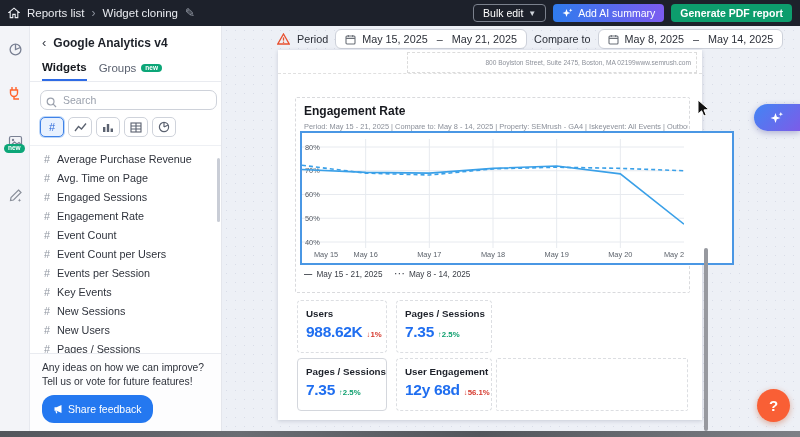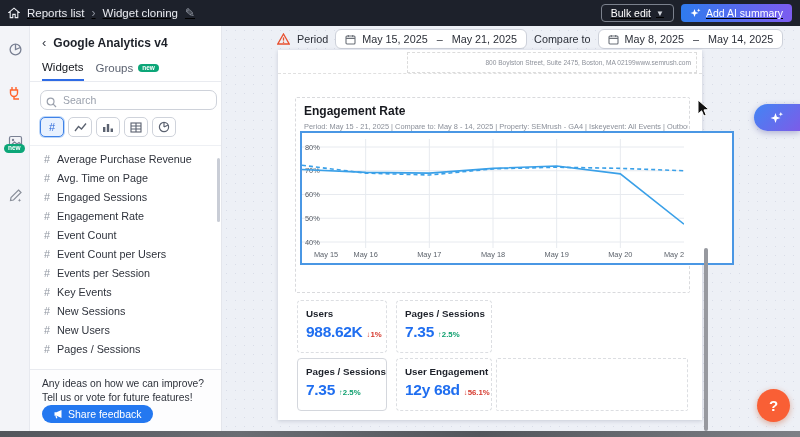--- a/index.html
+++ b/index.html
@@ -2,21 +2,21 @@
 <html><head>
 <meta charset="utf-8">
 <style>
   * { margin:0; padding:0; box-sizing:border-box; }
   html,body { width:800px; height:437px; overflow:hidden;
     font-family:"Liberation Sans","DejaVu Sans",sans-serif; }
   .app { position:relative; width:800px; height:437px; background:#eef0f6; }
 
   
   .topbar { position:absolute; left:0; top:0; width:800px; height:26px;
-    background:#1d212b; display:flex; align-items:center; padding:0 8px; z-index:30;text-decoration:underline; }
+    background:#1d212b; display:flex; align-items:center; padding:0 8px; z-index:30; }
   .crumbs { display:flex; align-items:center; gap:7px; color:#e9ebf0; font-size:11.5px; }
   .crumb-sep { color:#8b909c; font-size:12px; }
   .edit-glyph { color:#9aa0ab; font-size:12px; }
   .topbar-right { margin-left:auto; display:flex; align-items:center; gap:7px; }
   .btn { height:18px; border-radius:4px; font-size:10.5px; display:flex; align-items:center;
     gap:5px; padding:0 9px; color:#fff; cursor:pointer; white-space:nowrap; }
   .btn-outline { border:1px solid #7b818d; background:transparent; }
   .btn-ai { background:linear-gradient(90deg,#2f7bed,#7c5cf0); }
   .btn-green { background:#0d9d6d; font-weight:bold; }
   .chev-down { font-size:8px; color:#cfd3da; }
@@ -31,42 +31,42 @@
 
   
   .sidebar { position:absolute; left:30px; top:26px; width:192px; height:405px;
     background:#ffffff; border-right:1px solid #e4e6ec; z-index:10; display:flex; flex-direction:column; }
   .sb-head { display:flex; align-items:center; gap:7px; padding:9px 12px 4px 12px; }
   .back-ch { color:#3a3f49; font-size:13px; cursor:pointer; }
   .sb-title { font-size:12px; font-weight:bold; color:#1d2129; }
   .tabs { display:flex; align-items:center; gap:12px; padding:4px 12px 0 12px;
     border-bottom:1px solid #e9ebf0; }
   .tab { font-size:11.5px; color:#5b6270; padding:3px 0 6px 0; display:flex; gap:5px; align-items:center; cursor:pointer; }
-  .tab.active { color:#15181e; font-weight:normal; border-bottom:2px solid #2e6be5; }
+  .tab.active { color:#15181e; font-weight:bold; border-bottom:2px solid #2e6be5; }
   .search-wrap { margin:8px 4px 0 10px; position:relative; }
   .search-input { width:100%; height:20px; border:1px solid #ced2da; border-radius:7px;
     font-size:10.5px; padding:0 6px 0 22px; color:#3a3f49; background:#fff; outline:none; }
   .search-input::placeholder { color:#9aa0ac; }
   .search-ic { position:absolute; left:6px; top:4px; }
   .typebar { display:flex; gap:4px; padding:7px 10px 8px 10px; }
   .type-btn { width:24px; height:20px; border:1px solid #cfd3db; border-radius:5px;
     background:#fff; display:flex; align-items:center; justify-content:center; cursor:pointer;
     color:#5b6270; font-size:11px; }
   .type-btn.active { border-color:#3f82e8; background:#e8f1fe; color:#2f6ad9; box-shadow:0 0 0 1px #bcd6f8; }
   .wlist { flex:1; overflow:hidden; position:relative; border-top:1px solid #eef0f4;
     padding:3px 0 0 0; }
   .wl-item { display:flex; gap:7px; align-items:center; padding:3.5px 14px; font-size:10.8px;
     color:#2f333c; cursor:pointer; }
   .wl-hash { color:#9298a3; }
   .sb-scrollbar { position:absolute; right:1px; top:12px; width:3px; height:64px;
     background:#c9cdd6; border-radius:2px; }
   .feedback { border-top:1px solid #e9ebf0; padding:7px 12px 8px 12px; background:#fdfdfe; }
   .fb-text { font-size:10.3px; color:#2f333c; line-height:1.35; }
-  .fb-btn { background:#2478f0; color:#fff; border:none; border-radius:12px;
-    height:18px; padding:0 11px; font-size:10.5px; display:flex; align-items:center; gap:5px; cursor:pointer; }
+  .fb-btn { margin-top:6px; background:#2478f0; color:#fff; border:none; border-radius:12px;
+    height:28px; padding:0 11px; font-size:10.5px; display:flex; align-items:center; gap:5px; cursor:pointer; }
 
   
   .canvas { position:absolute; left:222px; top:26px; width:578px; height:405px;
     background-color:#edf0f6;
     background-image:radial-gradient(#d9dde8 0.8px, transparent 0.9px);
     background-size:9px 9px; }
   .periodbar { position:absolute; left:55px; top:3px; display:flex; align-items:center;
     gap:7px; font-size:10.8px; color:#2b2f38; }
   .date-field { display:flex; align-items:center; gap:6px; background:#fff;
     border:1px solid #cdd1da; border-radius:6px; height:20px; padding:0 9px; cursor:pointer; }
@@ -146,20 +146,23 @@
         <span class="chev-down">▼</span>
       </div>
       <div class="btn btn-ai">
         <span style="display:flex;">
           <svg width="11" height="11" viewBox="0 0 11 11">
               <path d="M4.5 1 L5.6 3.9 L8.5 5 L5.6 6.1 L4.5 9 L3.4 6.1 L0.5 5 L3.4 3.9 Z" fill="#fff"></path>
               <path d="M8.7 0.5 L9.2 1.8 L10.5 2.3 L9.2 2.8 L8.7 4.1 L8.2 2.8 L6.9 2.3 L8.2 1.8 Z" fill="#fff"></path>
             </svg>
         </span>
         <span>Add AI summary</span>
+      </div>
+      <div class="btn btn-green">
+        <span>Generate PDF report</span>
       </div>
     </div>
   </div>
 
   <div class="rail">
     <div class="rail-icon" style="margin-top:10px;">
       <svg width="15" height="15" viewBox="0 0 15 15">
           <circle cx="7.5" cy="7.5" r="5.4" fill="none" stroke="#7a8194" stroke-width="1.3"></circle>
           <path d="M7.5 2.1 L7.5 7.5 L12.4 5.5" fill="none" stroke="#7a8194" stroke-width="1.3"></path>
         </svg>
@@ -362,20 +365,24 @@
               <text x="63.666666666666664" y="124" font-size="7.4" fill="#5c626b" text-anchor="middle">May 16</text>
               <text x="127.33333333333333" y="124" font-size="7.4" fill="#5c626b" text-anchor="middle">May 17</text>
               <text x="191" y="124" font-size="7.4" fill="#5c626b" text-anchor="middle">May 18</text>
               <text x="254.66666666666666" y="124" font-size="7.4" fill="#5c626b" text-anchor="middle">May 19</text>
               <text x="318.3333333333333" y="124" font-size="7.4" fill="#5c626b" text-anchor="middle">May 20</text>
               <text x="374" y="124" font-size="7.4" fill="#5c626b" text-anchor="middle">May 21</text>
               <polyline points="0,36.5625 63.666666666666664,39.41250000000001 127.33333333333333,40.125 191,35.375 254.66666666666666,33 318.3333333333333,40.83749999999999 382,91.1875" fill="none" stroke="#3aa0e8" stroke-width="1.6"></polyline>
               <polyline points="0,32.28750000000001 63.666666666666664,40.125 127.33333333333333,42.02499999999999 191,35.85000000000001 254.66666666666666,34.1875 318.3333333333333,35.375 382,37.75" fill="none" stroke="#3aa0e8" stroke-width="1.6" stroke-dasharray="4 3"></polyline>
             </svg>
         </div>
+        <div class="legend" id="legend">
+            <span><span class="mk">— </span><span>May 15 - 21, 2025</span></span>
+            <span><span class="mk">··· </span><span>May 8 - 14, 2025</span></span>
+          </div>
       </div>
 
       <div class="cards" id="cards">
           <div class="card">
             <div class="card-label">Users</div>
             <div class="card-line">
               <span class="card-value">988.62K</span>
               <span class="card-delta down">↓1%</span>
             </div>
           </div>

